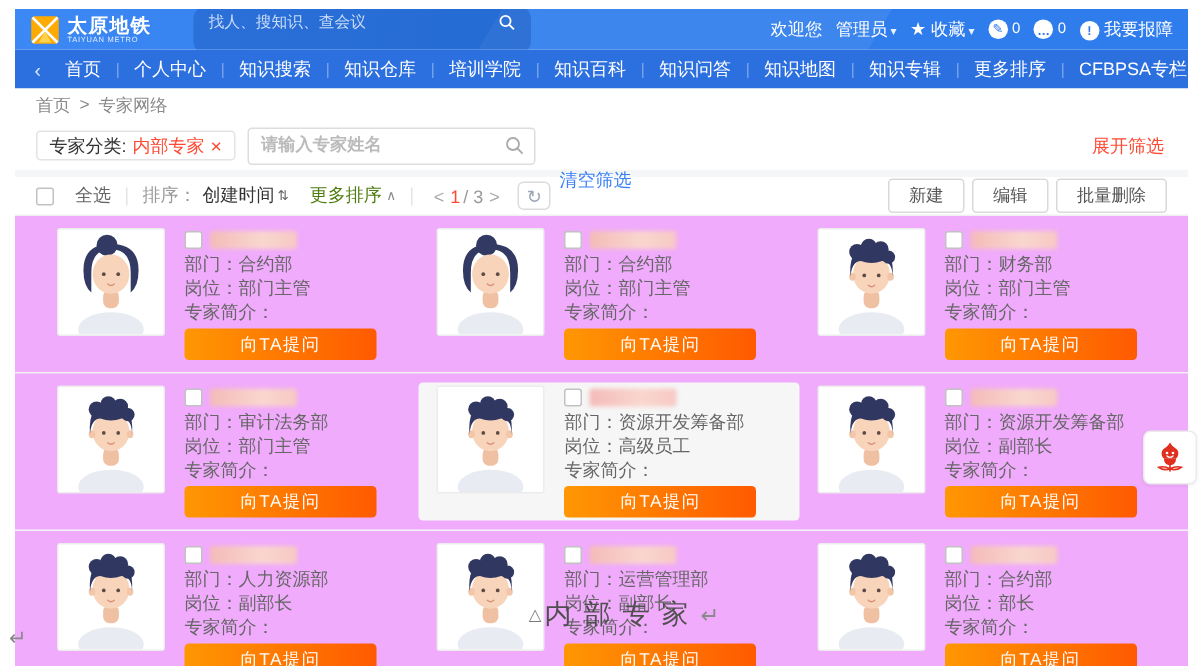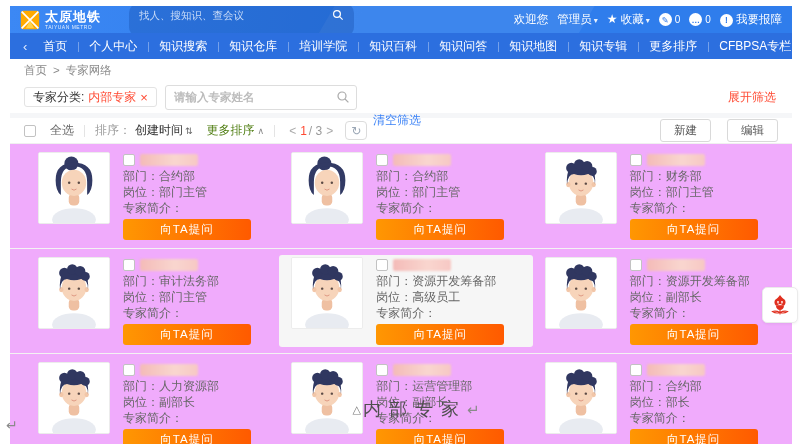--- a/index.html
+++ b/index.html
@@ -69,21 +69,21 @@
   .sort-val { color:#333; margin-left:4px; }
   .sort-ud { font-size:9px; color:#666; margin-left:2px; }
   .more-sort { color:#4d7c0f; margin-left:14px; }
   .caret-up { font-size:9px; color:#888; margin-left:3px; }
   .pg-arrow { color:#aaa; padding:0 4px; cursor:pointer; }
   .pg-cur { color:#ff4a33; }
   .pg-tot { color:#999; margin-left:2px; }
   .refresh-btn { width:22px; height:19px; border:1px solid #dcdcdc; border-radius:4px;
     display:inline-flex; align-items:center; justify-content:center; color:#9aa6b5;
     font-size:12px; margin-left:8px; cursor:pointer; background:#fff; }
-  .tb-right { margin-left:auto; display:flex; gap:16px; }
+  .tb-right { margin-left:auto; display:flex; gap:5px; }
   .tb-btn { height:23px; padding:0 13px; border:1px solid #d9d9d9; border-radius:3px;
     background:#fff; color:#555; font-size:11.5px; font-family:inherit; cursor:pointer; }
 
   
   .card-row { display:flex; padding:6px 6px 6px 16px; border-bottom:1px solid #f3f3f3; background:#f0abfc; }
   .card-row:last-child { border-bottom:none; }
   .card { flex:1; display:flex; padding:2px 8px 2px 12px; border-radius:3px; }
   .card.hl { background:#f6f6f6; }
   .avatar-box { width:72px; height:72px; border:1px solid #ececec; border-radius:2px;
     background:#fff; overflow:hidden; flex:none; }
@@ -206,20 +206,21 @@
     <span class="pg-arrow">&lt;</span>
     <span class="pg-cur">1</span>
     <span class="pg-tot">/ 3</span>
     <span class="pg-arrow">&gt;</span>
     <span class="refresh-btn">
         <span>↻</span>
       </span>
     <span class="tb-right">
       <button class="tb-btn">新建</button>
       <button class="tb-btn">编辑</button>
+      <button class="tb-btn">批量删除</button>
     </span>
   </div>
 
   <div>
     <div class="card-row">
         <div class="card female">
     <div class="avatar-box">
       <svg class="av-female" viewBox="0 0 80 80" width="70" height="70">
         <rect width="80" height="80" fill="#fff"></rect>
         <ellipse cx="40" cy="76" rx="25" ry="13" fill="#e8ebf1"></ellipse>

